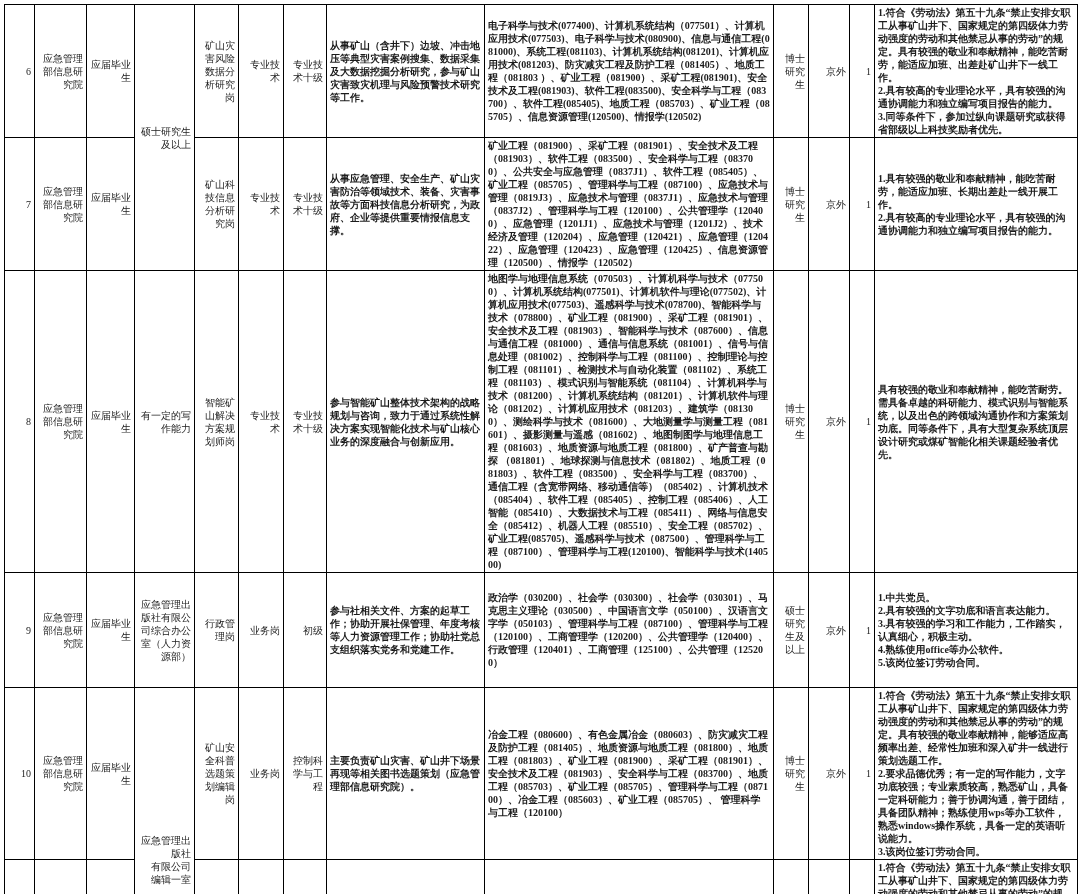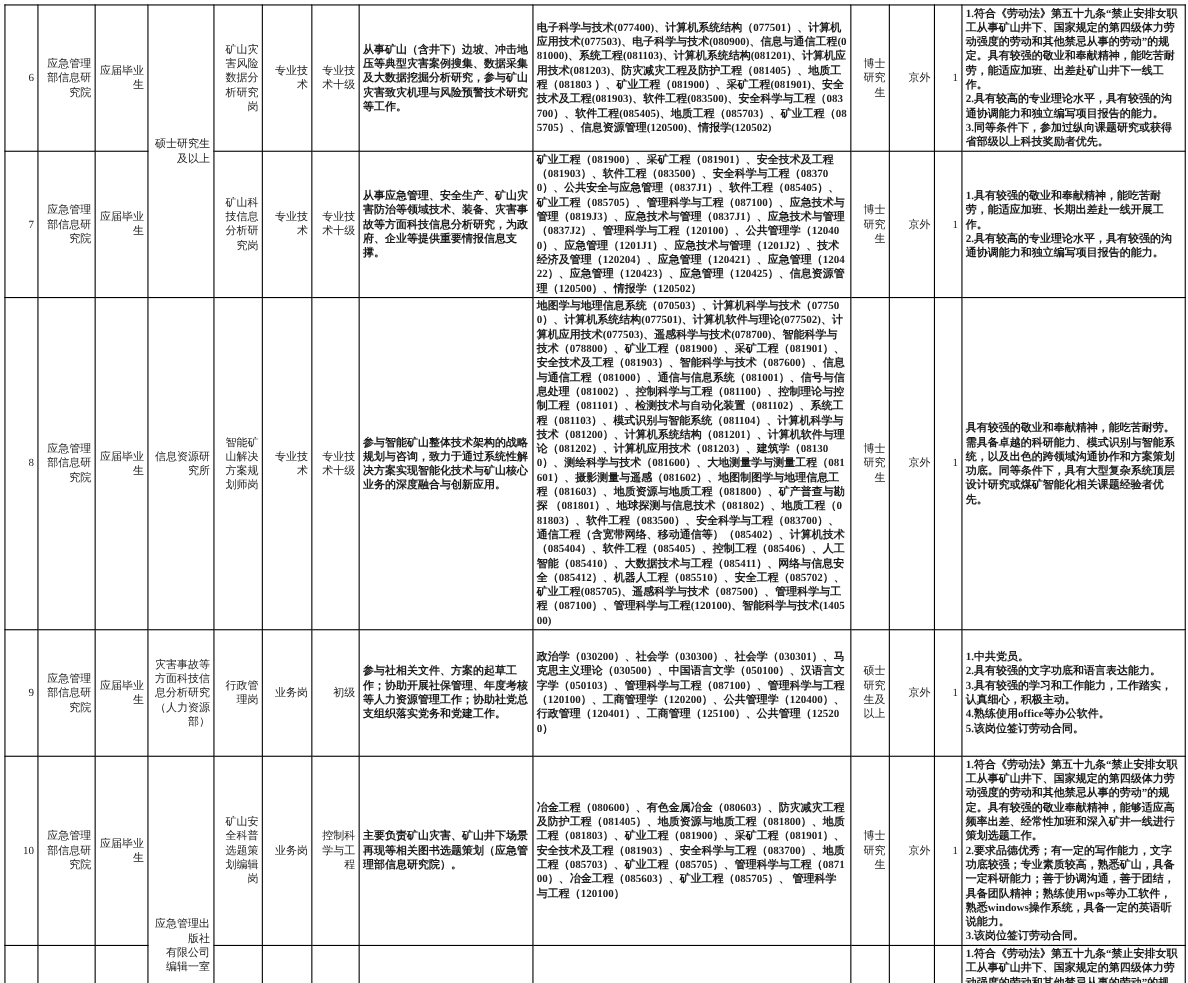--- a/index.html
+++ b/index.html
@@ -82,36 +82,36 @@
           <td class="c col-education">博士研究生</td>
           <td class="c col-location">京外</td>
           <td class="c col-headcount">1</td>
           <td class="l col-requirements">1.具有较强的敬业和奉献精神，能吃苦耐劳，能适应加班、长期出差赴一线开展工作。
 2.具有较高的专业理论水平，具有较强的沟通协调能力和独立编写项目报告的能力。</td>
         </tr>
         <tr style="height: 225px;">
           <td class="c col-seq">8</td>
           <td class="c col-unit">应急管理部信息研究院</td>
           <td class="c col-category">应届毕业生</td>
-          <td class="c col-department">信息资源研究所</td>
+          <td class="c col-department">有一定的写作能力</td>
           <td class="c col-position">智能矿山解决方案规划师岗</td>
           <td class="c col-post-type">专业技术</td>
           <td class="c col-level">专业技术十级</td>
           <td class="l col-duties">参与智能矿山整体技术架构的战略规划与咨询，致力于通过系统性解决方案实现智能化技术与矿山核心业务的深度融合与创新应用。</td>
           <td class="l col-majors">地图学与地理信息系统（070503）、计算机科学与技术（077500）、计算机系统结构(077501)、计算机软件与理论(077502)、计算机应用技术(077503)、遥感科学与技术(078700)、智能科学与技术（078800）、矿业工程（081900）、采矿工程（081901）、安全技术及工程（081903）、智能科学与技术（087600）、信息与通信工程（081000）、通信与信息系统（081001）、信号与信息处理（081002）、控制科学与工程（081100）、控制理论与控制工程（081101）、检测技术与自动化装置（081102）、系统工程（081103）、模式识别与智能系统（081104）、计算机科学与技术（081200）、计算机系统结构（081201）、计算机软件与理论（081202）、计算机应用技术（081203）、建筑学（081300）、测绘科学与技术（081600）、大地测量学与测量工程（081601）、摄影测量与遥感（081602）、地图制图学与地理信息工程（081603）、地质资源与地质工程（081800）、矿产普查与勘探 （081801）、地球探测与信息技术（081802）、地质工程（081803）、软件工程（083500）、安全科学与工程（083700）、通信工程（含宽带网络、移动通信等）（085402）、计算机技术（085404）、软件工程（085405）、控制工程（085406）、人工智能（085410）、大数据技术与工程（085411）、网络与信息安全（085412）、机器人工程（085510）、安全工程（085702）、矿业工程(085705)、遥感科学与技术（087500）、管理科学与工程（087100）、管理科学与工程(120100)、智能科学与技术(140500)</td>
           <td class="c col-education">博士研究生</td>
           <td class="c col-location">京外</td>
           <td class="c col-headcount">1</td>
           <td class="l col-requirements">具有较强的敬业和奉献精神，能吃苦耐劳。需具备卓越的科研能力、模式识别与智能系统，以及出色的跨领域沟通协作和方案策划功底。同等条件下，具有大型复杂系统顶层设计研究或煤矿智能化相关课题经验者优先。</td>
         </tr>
         <tr style="height: 115px;">
           <td class="c col-seq">9</td>
           <td class="c col-unit">应急管理部信息研究院</td>
           <td class="c col-category">应届毕业生</td>
-          <td class="c col-department">灾害事故等方面科技信息分析研究（人力资源部）</td>
+          <td class="c col-department">应急管理出版社有限公司综合办公室（人力资源部）</td>
           <td class="c col-position">行政管理岗</td>
           <td class="c col-post-type">业务岗</td>
           <td class="c col-level">初级</td>
           <td class="l col-duties">参与社相关文件、方案的起草工作；协助开展社保管理、年度考核等人力资源管理工作；协助社党总支组织落实党务和党建工作。</td>
           <td class="l col-majors">政治学（030200）、社会学（030300）、社会学（030301）、马克思主义理论（030500）、中国语言文学（050100）、汉语言文字学（050103）、管理科学与工程（087100）、管理科学与工程（120100）、工商管理学（120200）、公共管理学（120400）、行政管理（120401）、工商管理（125100）、公共管理（125200）</td>
           <td class="c col-education">硕士研究生及以上</td>
           <td class="c col-location">京外</td>
           <td class="c col-headcount">1</td>
           <td class="l col-requirements">1.中共党员。
 2.具有较强的文字功底和语言表达能力。

